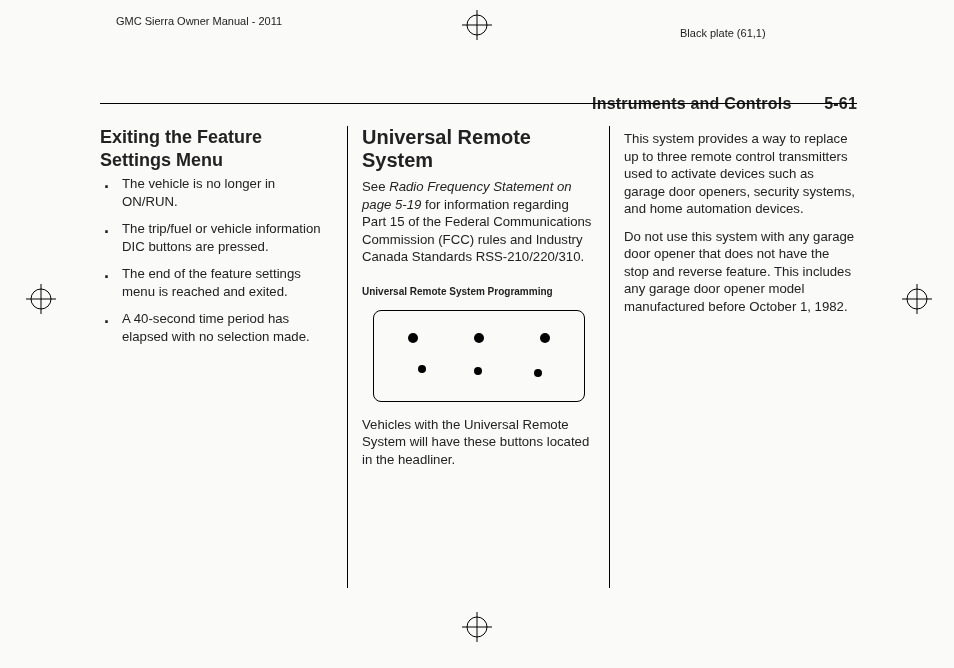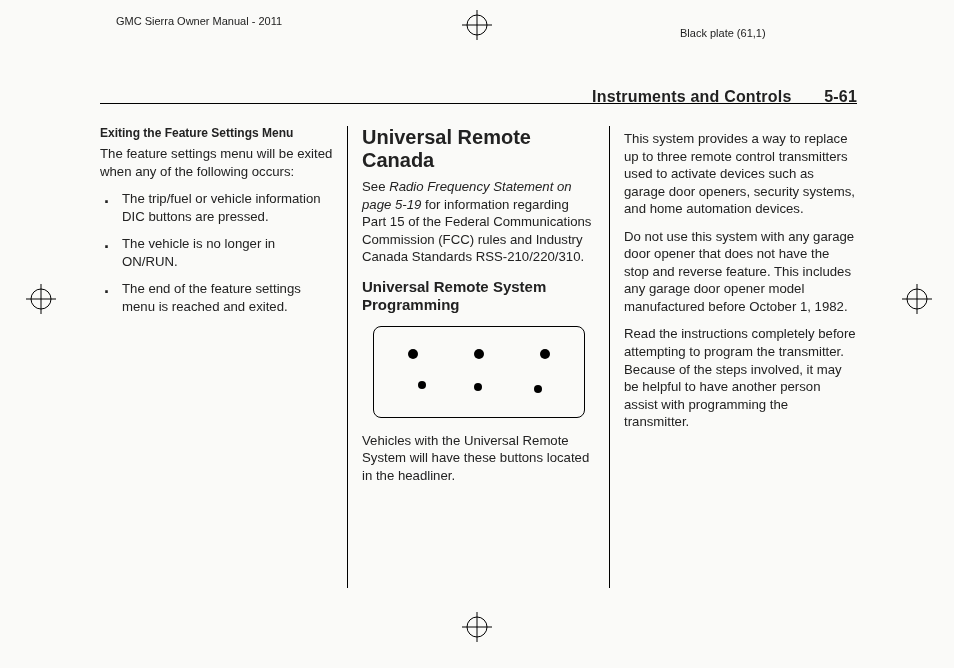--- a/index.html
+++ b/index.html
@@ -19,36 +19,36 @@
   .regmark-left{position:absolute;top:284px;left:26px;}
   .regmark-right{position:absolute;top:284px;left:902px;}
   .regmark svg{display:block;}
   .page{
     position:absolute;
     left:100px;top:78px;
     width:757px;height:510px;
   }
   .rule-top{border-top:1.6px solid #000;position:absolute;top:25px;left:0;right:0;}
   .running-head{
-    position:absolute;top:8px;right:0;
+    position:absolute;top:15px;right:0;
     font-weight:bold;font-size:16px;
     letter-spacing:.2px;
   }
   .running-head .sec{margin-left:28px;}
   .cols{
     position:absolute;top:48px;left:0;right:0;bottom:0;
     display:flex;
   }
   .col{flex:1;padding:0 14px 0 14px;}
   .col+.col{border-left:1px solid #000;}
   .col:first-child{padding-left:0;}
   .col:last-child{padding-right:0;}
   h2{font-size:20px;margin:0 0 6px 0;font-weight:bold;line-height:1.15;}
-  h3{font-size:15px;margin:12px 0 6px 0;font-weight:bold;line-height:1.2;}
-  h4{font-size:12px;margin:0 0 4px 0;font-weight:bold;line-height:1.25;}
+  h3{font-size:10px;margin:20px 0 6px 0;font-weight:bold;line-height:1.2;}
+  h4{font-size:18px;margin:0 0 4px 0;font-weight:bold;line-height:1.25;}
   p{margin:4px 0 10px 0;}
   ul{margin:0;padding:0;list-style:none;}
   ul li{position:relative;padding-left:22px;margin:0 0 10px 0;}
   ul li::before{content:".";position:absolute;left:4px;top:-4px;font-size:18px;font-weight:bold;}
   .italic{font-style:italic;}
   .remote-illus{
     width:210px;height:90px;
     border:1px solid #000;border-radius:8px;
     margin:12px auto 14px auto;
     position:relative;
@@ -98,45 +98,44 @@
   <div class="running-head">
     <span>Instruments and Controls</span>
     <span class="sec">5-61</span>
   </div>
   <div class="rule-top"></div>
 
   <div class="cols">
 
     <div class="col">
       <h4>Exiting the Feature Settings Menu</h4>
-      <p>The feature settings menu will be exited when any of the following occurs:</p>
       <ul>
+        <li>The vehicle is no longer in ON/RUN.</li>
         <li>The trip/fuel or vehicle information DIC buttons are pressed.</li>
-        <li>The vehicle is no longer in ON/RUN.</li>
         <li>The end of the feature settings menu is reached and exited.</li>
+        <li>A 40-second time period has elapsed with no selection made.</li>
       </ul>
     </div>
 
     <div class="col">
-      <h2>Universal Remote Canada</h2>
+      <h2>Universal Remote System</h2>
       <p>
         <span>See </span><span class="italic">Radio Frequency Statement on page 5-19</span><span> for information regarding Part 15 of the Federal Communications Commission (FCC) rules and Industry Canada Standards RSS-210/220/310.</span>
       </p>
       <h3>Universal Remote System Programming</h3>
       <div class="remote-illus">
         <div class="dot d1"></div>
         <div class="dot d2"></div>
         <div class="dot d3"></div>
         <div class="dot ind i1"></div>
         <div class="dot ind i2"></div>
         <div class="dot ind i3"></div>
       </div>
       <p>Vehicles with the Universal Remote System will have these buttons located in the headliner.</p>
     </div>
 
     <div class="col">
       <p>This system provides a way to replace up to three remote control transmitters used to activate devices such as garage door openers, security systems, and home automation devices.</p>
       <p>Do not use this system with any garage door opener that does not have the stop and reverse feature. This includes any garage door opener model manufactured before October 1, 1982.</p>
-      <p>Read the instructions completely before attempting to program the transmitter. Because of the steps involved, it may be helpful to have another person assist with programming the transmitter.</p>
     </div>
 
   </div>
 </div>
 
 </body></html>

